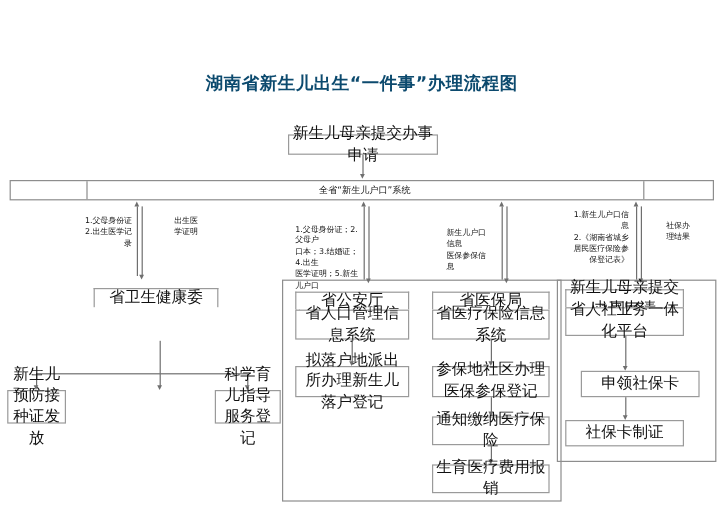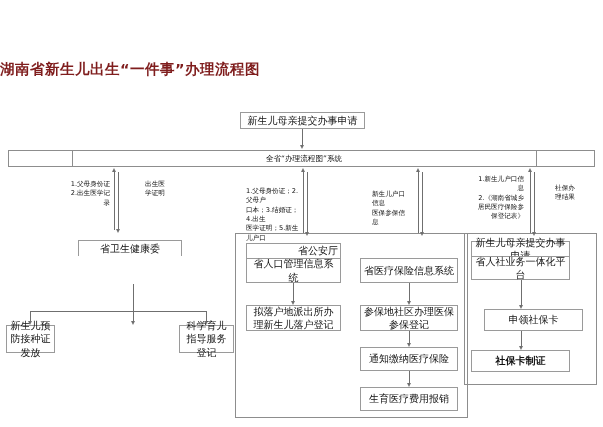--- a/index.html
+++ b/index.html
@@ -8,29 +8,29 @@
     background:#ffffff;
     font-family:"DejaVu Sans","Liberation Sans",sans-serif;
     color:#1a1a1a;
     overflow:hidden;
     position:relative;
   }
   #canvas{position:absolute;left:0;top:0;width:603px;height:427px;}
 
   .ttl{
     position:absolute;left:0;top:60px;width:603px;
-    font-size:14.5px;font-weight:bold;
-    letter-spacing:.5px;color:#7f1d1d;
+    text-align:center;font-size:14.5px;font-weight:bold;
+    letter-spacing:.5px;color:#0c4a6e;
   }
 
   .box{
     position:absolute;box-sizing:border-box;
     border:1px solid #9a9a9a;background:#fff;
     display:flex;align-items:center;justify-content:center;
-    text-align:center;font-size:10px;line-height:1.35;
+    text-align:center;font-size:13px;line-height:1.35;
     color:#111;padding:1px 2px;
   }
   .box.hdr{border-bottom:none;}
   .box.bdy{border-top:1px solid #9a9a9a;}
 
   .bar{
     position:absolute;box-sizing:border-box;
     border:1px solid #8d8d8d;background:#fff;
   }
   .barlabel{
@@ -68,21 +68,21 @@
   <div class="box" style="left:240px;top:112px;width:125px;height:17px;">
     <span>新生儿母亲提交办事申请</span>
   </div>
 
   <div class="ln lnv" style="left:302px;top:129px;height:17px;"></div>
   <div class="arw dn" style="left:300px;top:145px;"></div>
 
   <div class="bar" style="left:8px;top:150px;width:587px;height:17px;"></div>
   <div class="vdiv" style="left:72px;top:151px;height:15px;"></div>
   <div class="vdiv" style="left:536px;top:151px;height:15px;"></div>
-  <div class="barlabel" style="left:72px;top:154px;width:464px;">全省“办理流程图”系统</div>
+  <div class="barlabel" style="left:72px;top:154px;width:464px;">全省“新生儿户口”系统</div>
 
   <div class="ln lnv" style="left:114px;top:172px;height:58px;"></div>
   <div class="ln lnv" style="left:118px;top:172px;height:58px;"></div>
   <div class="arw up" style="left:112px;top:168px;"></div>
   <div class="arw dn" style="left:116px;top:229px;"></div>
 
   <div class="note r" style="left:52px;top:180px;width:58px;white-space:pre-line;">1.父母身份证
 2.出生医学记
 录</div>
   <div class="note c" style="left:130px;top:180px;width:50px;white-space:pre-line;">出生医
@@ -124,32 +124,35 @@
   <div class="note l" style="left:372px;top:178px;width:40px;white-space:pre-line;">新生儿户口
 信息
 医保参保信
 息</div>
 
   <div class="ln lnv" style="left:418px;top:172px;height:61px;"></div>
   <div class="ln lnv" style="left:422px;top:172px;height:61px;"></div>
   <div class="arw up" style="left:416px;top:168px;"></div>
   <div class="arw dn" style="left:420px;top:232px;"></div>
 
-  <div class="box hdr" style="left:246px;top:243px;width:95px;height:15px;justify-content:flex-end;">
+  <div class="box hdr" style="left:246px;top:243px;width:95px;height:15px;">
     <span>省公安厅</span>
   </div>
   <div class="box bdy" style="left:246px;top:258px;width:95px;height:25px;">
     <span>省人口管理信息系统</span>
   </div>
   <div class="ln lnv" style="left:293px;top:283px;height:19px;"></div>
   <div class="arw dn" style="left:291px;top:301px;"></div>
   <div class="box" style="left:246px;top:305px;width:95px;height:26px;">
     <span>拟落户地派出所办理新生儿落户登记</span>
   </div>
 
+  <div class="box hdr" style="left:360px;top:243px;width:98px;height:15px;">
+    <span>省医保局</span>
+  </div>
   <div class="box bdy" style="left:360px;top:258px;width:98px;height:25px;">
     <span>省医疗保险信息系统</span>
   </div>
   <div class="ln lnv" style="left:409px;top:283px;height:19px;"></div>
   <div class="arw dn" style="left:407px;top:301px;"></div>
   <div class="box" style="left:360px;top:305px;width:98px;height:26px;">
     <span>参保地社区办理医保参保登记</span>
   </div>
   <div class="ln lnv" style="left:409px;top:331px;height:13px;"></div>
   <div class="arw dn" style="left:407px;top:343px;"></div>
@@ -183,17 +186,17 @@
   <div class="box bdy" style="left:471px;top:256px;width:99px;height:24px;">
     <span>省人社业务一体化平台</span>
   </div>
   <div class="ln lnv" style="left:521px;top:280px;height:26px;"></div>
   <div class="arw dn" style="left:519px;top:305px;"></div>
   <div class="box" style="left:471px;top:309px;width:99px;height:22px;margin-left:13px;">
     <span>申领社保卡</span>
   </div>
   <div class="ln lnv" style="left:521px;top:331px;height:16px;"></div>
   <div class="arw dn" style="left:519px;top:346px;"></div>
-  <div class="box" style="left:471px;top:350px;width:99px;height:22px;font-weight:bold;">
+  <div class="box" style="left:471px;top:350px;width:99px;height:22px;">
     <span>社保卡制证</span>
   </div>
 
 </div>
 
 </body></html>

